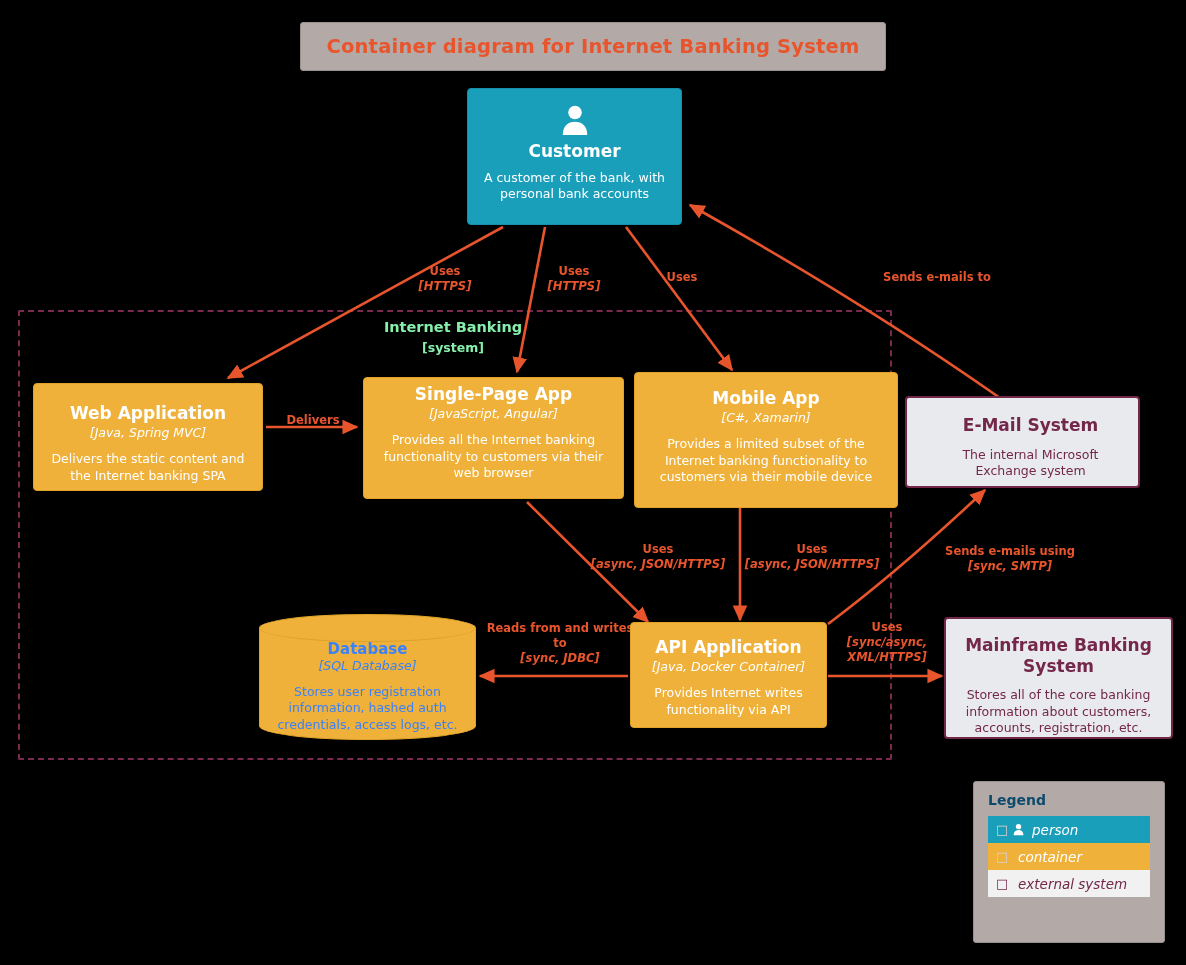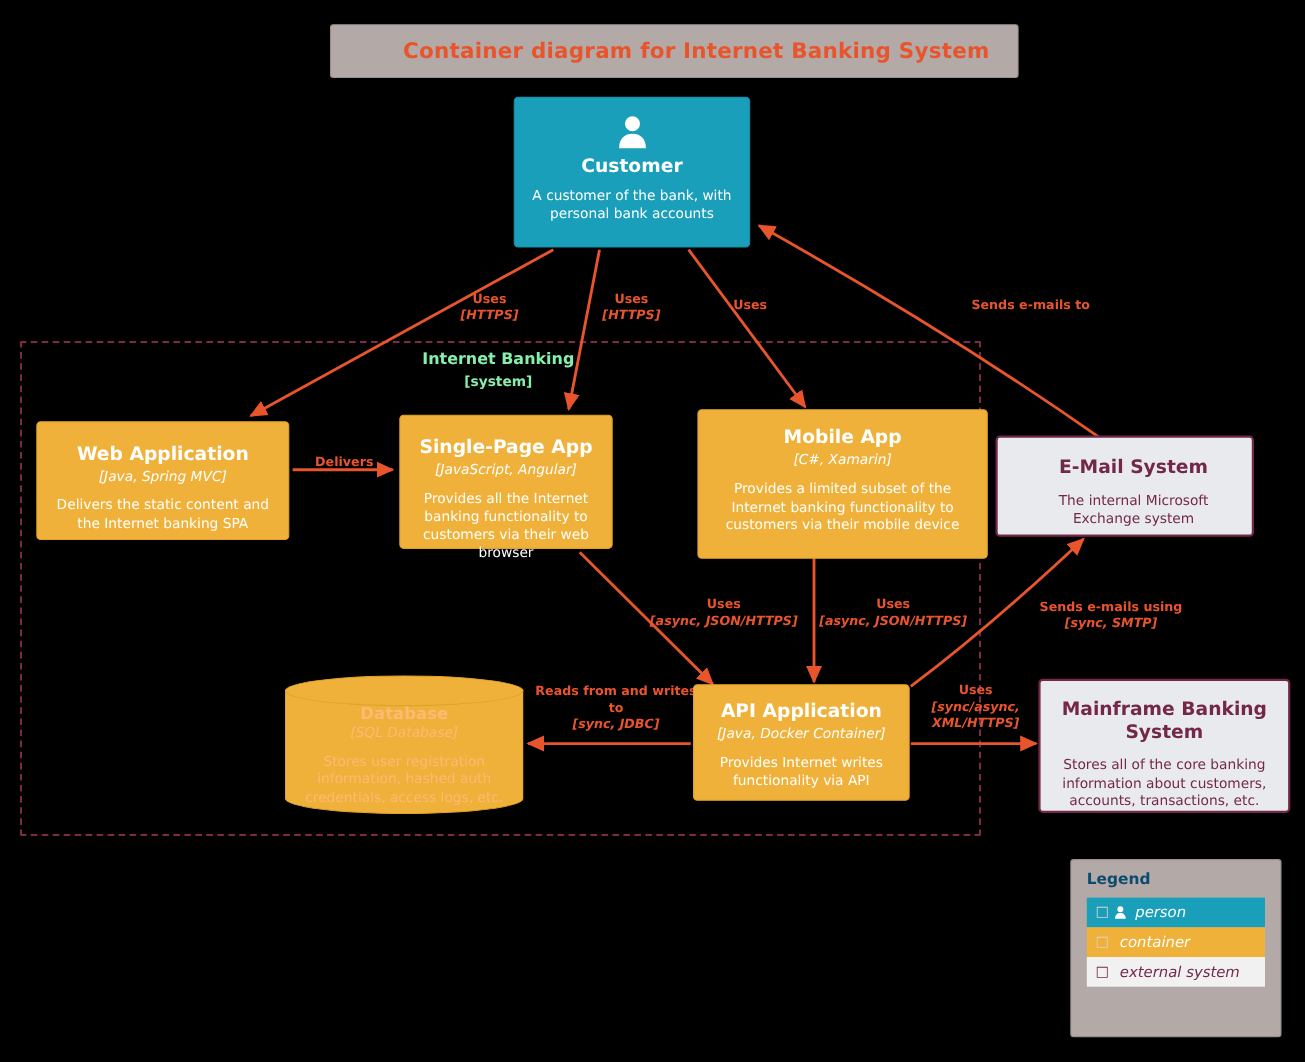--- a/index.html
+++ b/index.html
@@ -22,21 +22,20 @@
     left: 300px; top: 22px;
     width: 584px; height: 47px;
     background: #b3aaa7;
     border: 1px solid #9a918e;
     border-radius: 3px;
     display: flex; align-items: center; justify-content: center;
     color: #e8552d;
     font-size: 19.5px;
     font-weight: bold;
     letter-spacing: .2px;
-    padding-left: 40px;
   }
 
   
   .boundary {
     position: absolute;
     left: 18px; top: 310px;
     width: 874px; height: 450px;
     border: 2px dashed #7b2a4d;
     border-radius: 2px;
     box-sizing: border-box;
@@ -133,21 +132,21 @@
     background: #efb13a;
     border: 1px solid #e0a229;
     border-radius: 50% / 50%;
     box-sizing: border-box;
   }
   .cyl-text {
     position: absolute;
     left: 0; top: 26px;
     width: 100%;
     text-align: center;
-    color: #fdba74;
+    color: #3b82f6;
     padding: 0 12px;
     box-sizing: border-box;
   }
 
   
   #edges {
     position: absolute;
     left: 0; top: 0;
     width: 1186px; height: 965px;
     pointer-events: none;
@@ -318,21 +317,21 @@
     <div class="n-title">Customer</div>
     <div class="n-desc" style="margin-top:8px;">A customer of the bank, with personal bank accounts</div>
   </div>
 
   <div class="node container" style="left:33px; top:383px; width:230px; height:108px; padding-top:19px;">
     <div class="n-title">Web Application</div>
     <div class="n-tech">[Java, Spring MVC]</div>
     <div class="n-desc">Delivers the static content and the Internet banking SPA</div>
   </div>
 
-  <div class="node container" style="left:363px; top:377px; width:194px; height:122px; padding-top:19px;">
+  <div class="node container" style="left:363px; top:377px; width:261px; height:122px; padding-top:6px;">
     <div class="n-title">Single-Page App</div>
     <div class="n-tech">[JavaScript, Angular]</div>
     <div class="n-desc">Provides all the Internet banking functionality to customers via their web browser</div>
   </div>
 
   <div class="node container" style="left:634px; top:372px; width:264px; height:136px; padding-top:15px;">
     <div class="n-title">Mobile App</div>
     <div class="n-tech">[C#, Xamarin]</div>
     <div class="n-desc">Provides a limited subset of the Internet banking functionality to customers via their mobile device</div>
   </div>
@@ -353,21 +352,21 @@
   </div>
 
   <div class="node container" style="left:630px; top:622px; width:197px; height:106px; padding-top:14px;">
     <div class="n-title">API Application</div>
     <div class="n-tech">[Java, Docker Container]</div>
     <div class="n-desc">Provides Internet writes functionality via API</div>
   </div>
 
   <div class="node external" style="left:944px; top:617px; width:229px; height:122px; padding-top:16px;">
     <div class="n-title">Mainframe Banking System</div>
-    <div class="n-desc">Stores all of the core banking information about customers, accounts, transactions, etc.</div>
+    <div class="n-desc">Stores all of the core banking information about customers, accounts, registration, etc.</div>
   </div>
 
   <div class="legend">
     <div class="legend-title">Legend</div>
 
     <div class="legend-row person">
       <span class="glyph">□</span>
       <svg class="lg-person-icon" viewBox="0 0 32 32">
         <circle cx="16" cy="9" r="6.6" fill="#ffffff"></circle>
         <path d="M4 30 C4 21.2 9.4 17.2 16 17.2 C22.6 17.2 28 21.2 28 30 Z" fill="#ffffff"></path>

